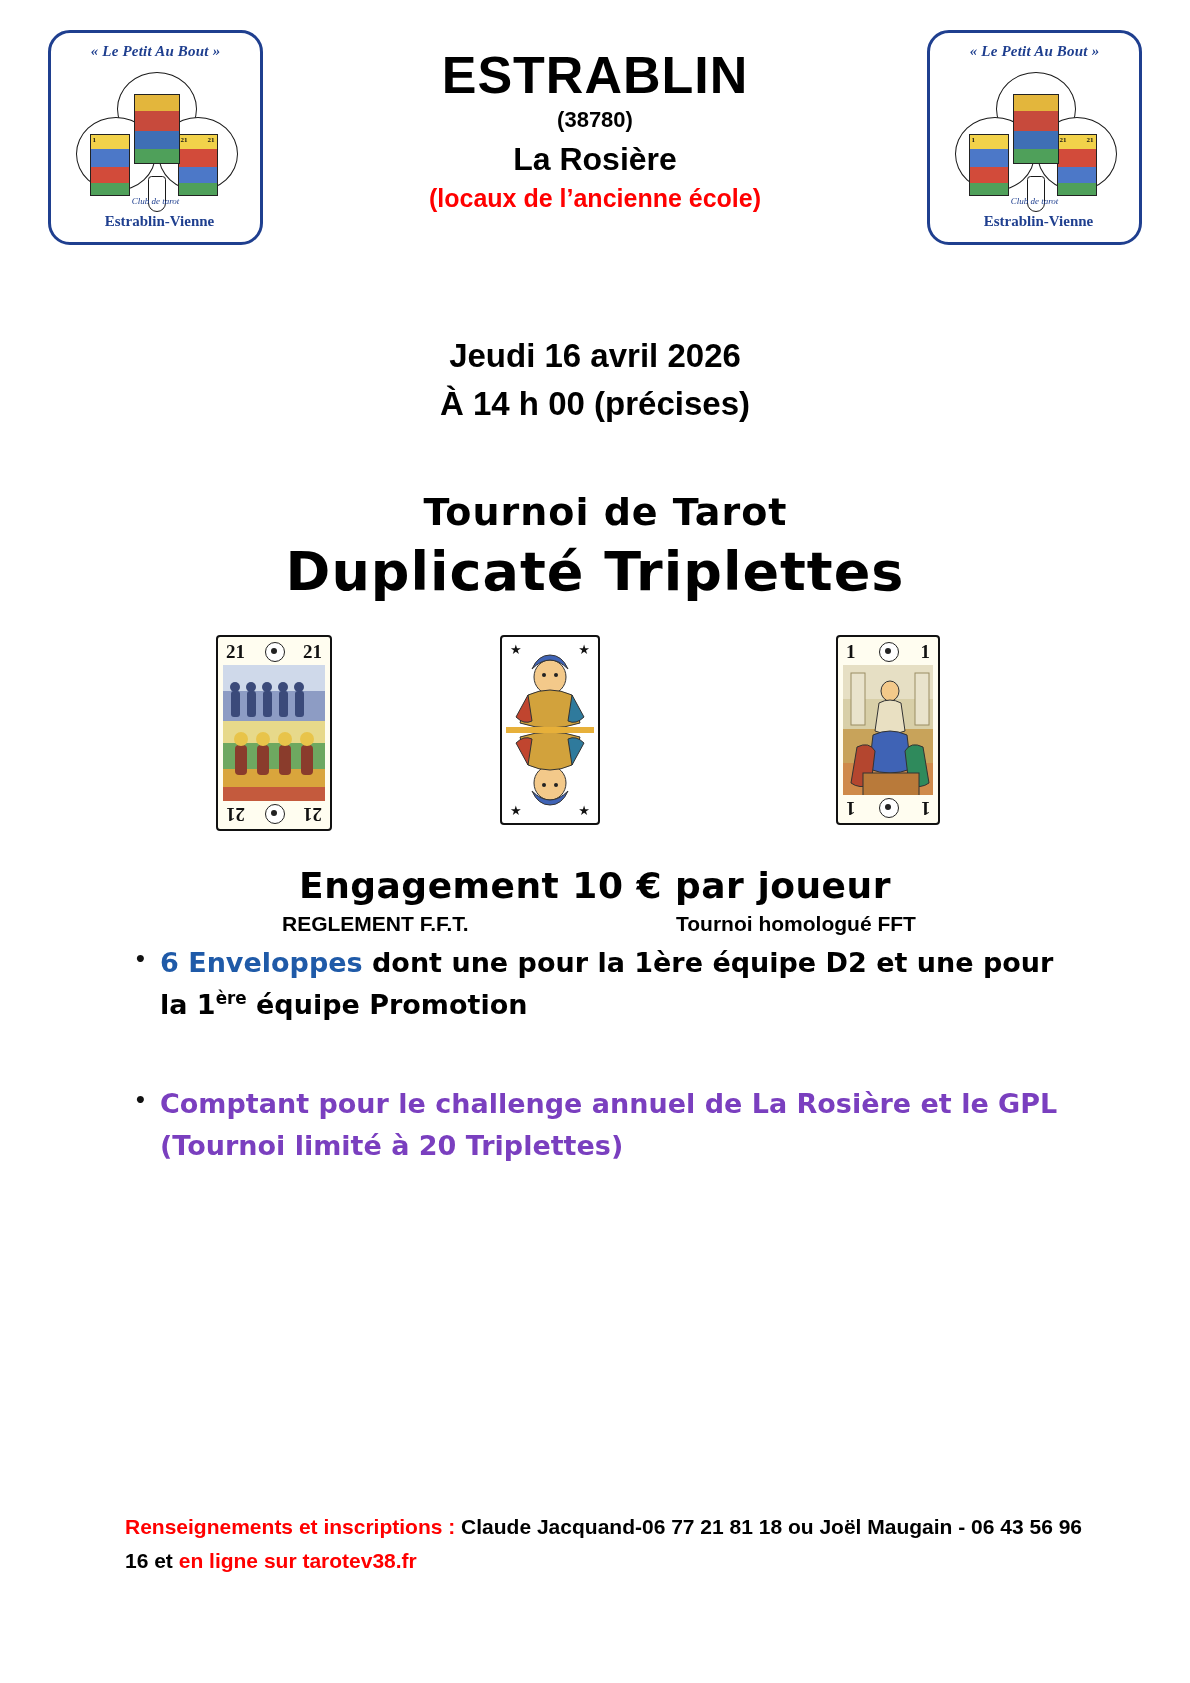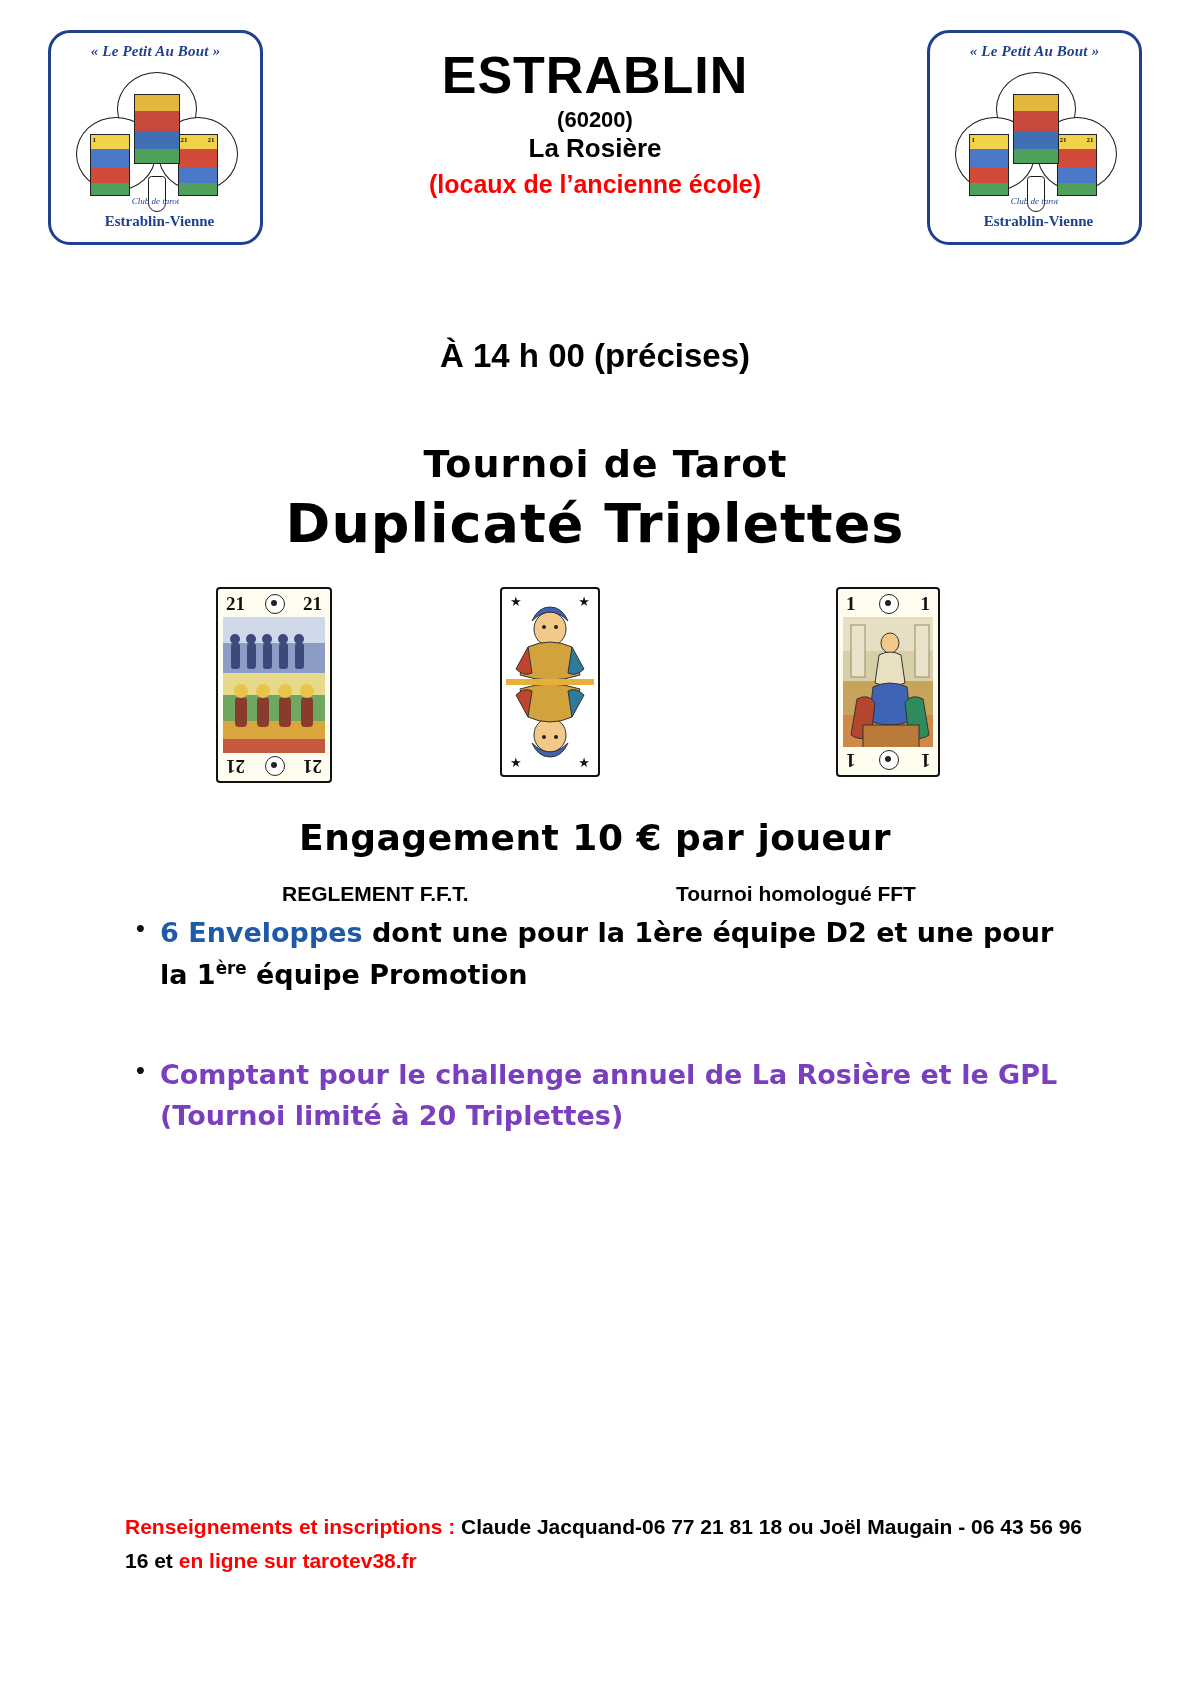--- a/index.html
+++ b/index.html
@@ -128,22 +128,23 @@
     font-weight: bold;
     letter-spacing: 1px;
     line-height: 1.05;
   }
   .postcode {
     font-size: 22px;
     font-weight: bold;
     margin-top: 4px;
   }
   .venue {
-    font-size: 26px;
-    font-weight: bold;
+    font-size: 32px;
+    font-weight: bold;
+    margin-top: 8px;
   }
   .venue-sub {
     font-size: 25px;
     font-weight: bold;
     color: #ff0000;
     margin-top: 6px;
   }
 
   .datetime {
     text-align: center;
@@ -244,21 +245,21 @@
   .engagement {
     text-align: center;
     margin-top: 10px;
     font-family: "DejaVu Sans", sans-serif;
     font-weight: bold;
     font-size: 36px;
     letter-spacing: .5px;
   }
   .sub-row {
     position: relative;
-    margin-top: 24px;
+    margin-top: 6px;
     height: 30px;
   }
   .reglement {
     position: absolute;
     left: 282px;
     font-size: 21px;
     font-weight: bold;
   }
   .homologue {
     position: absolute;
@@ -374,27 +375,28 @@
           <div class="mc-num" style="right:2px;top:1px;">21</div>
         </div>
       </div>
       <div class="logo-mid-text">Club de tarot</div>
       <div class="logo-bottom-text">Estrablin-Vienne</div>
     </div>
   </div>
 
   <div class="title-block">
     <div class="town">ESTRABLIN</div>
-    <div class="postcode">(60200)</div>
+    <div class="postcode">(38780)</div>
     <div class="venue">La Rosière</div>
     <div class="venue-sub">(locaux de l’ancienne école)</div>
   </div>
 </div>
 
 <div class="datetime">
+  <div>Jeudi 16 avril 2026</div>
   <div>À 14 h 00 (précises)</div>
 </div>
 
 <div class="tourney">Tournoi de Tarot</div>
 <div class="tourney-big">Duplicaté Triplettes</div>
 
 <div class="cards-row">
 
   <div class="tcard card21">
     <div class="card-corner tl">21</div>

